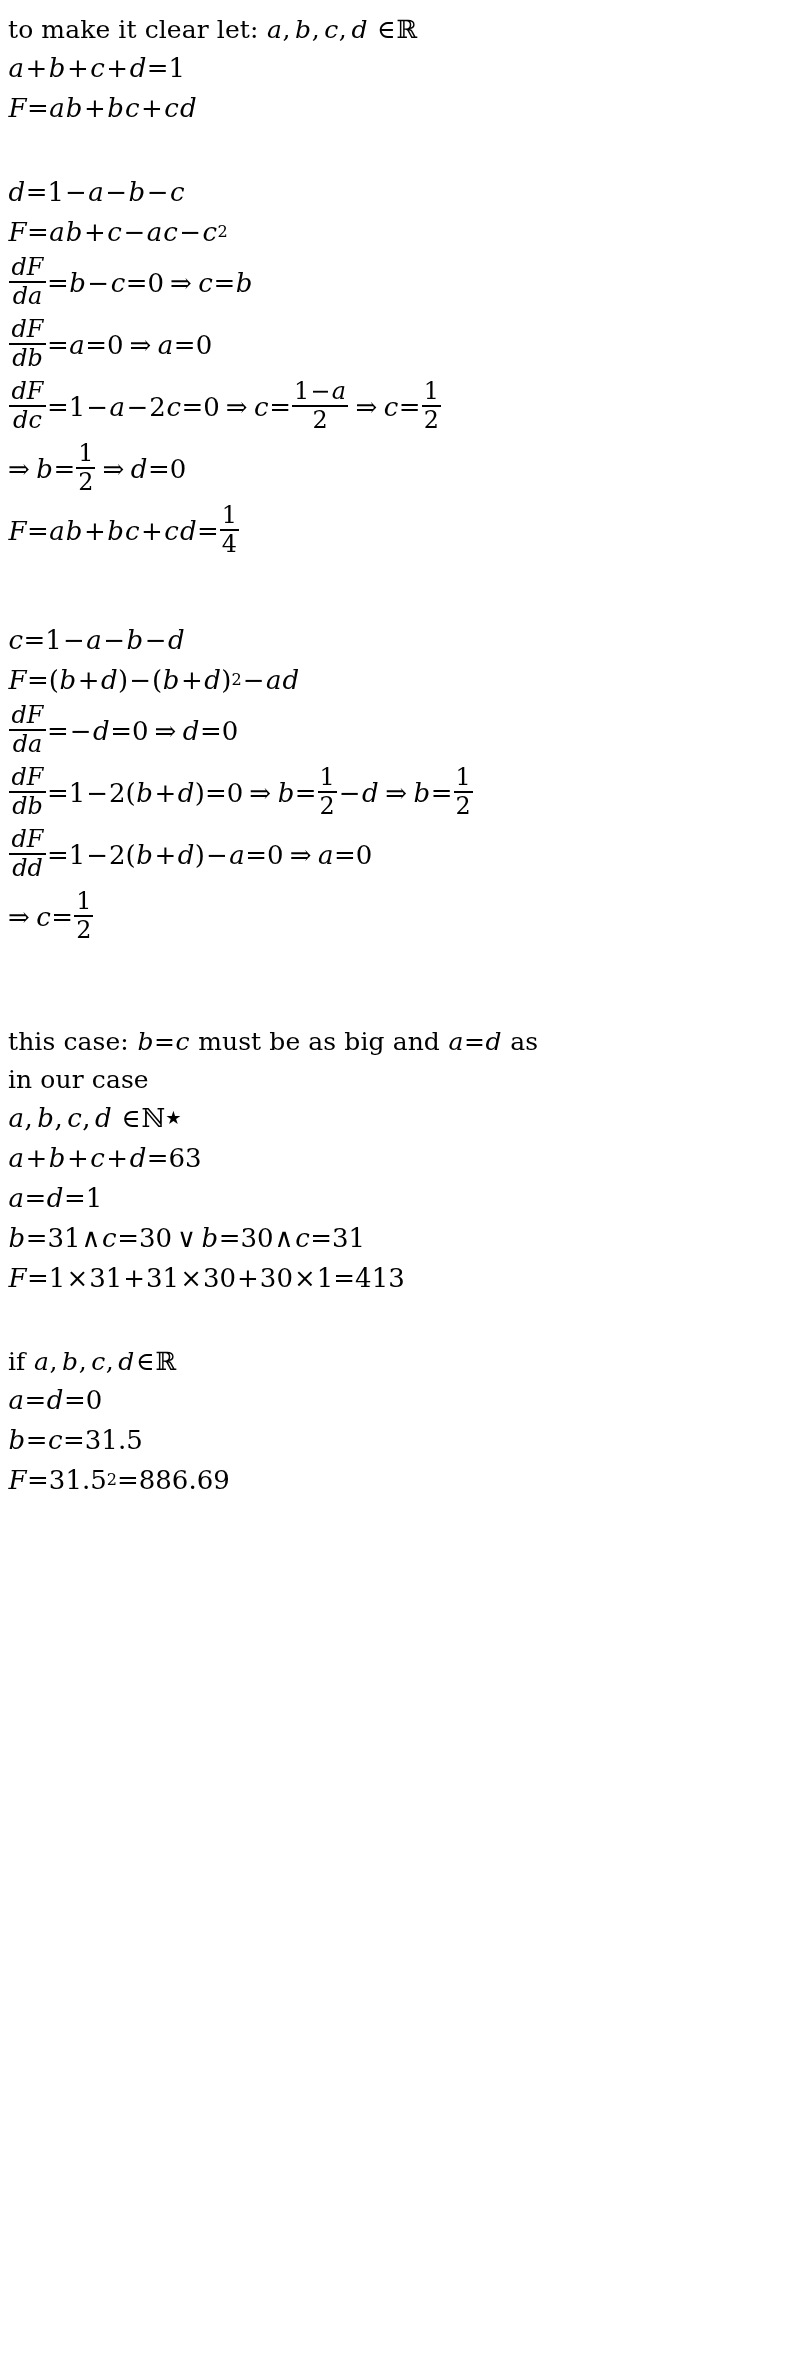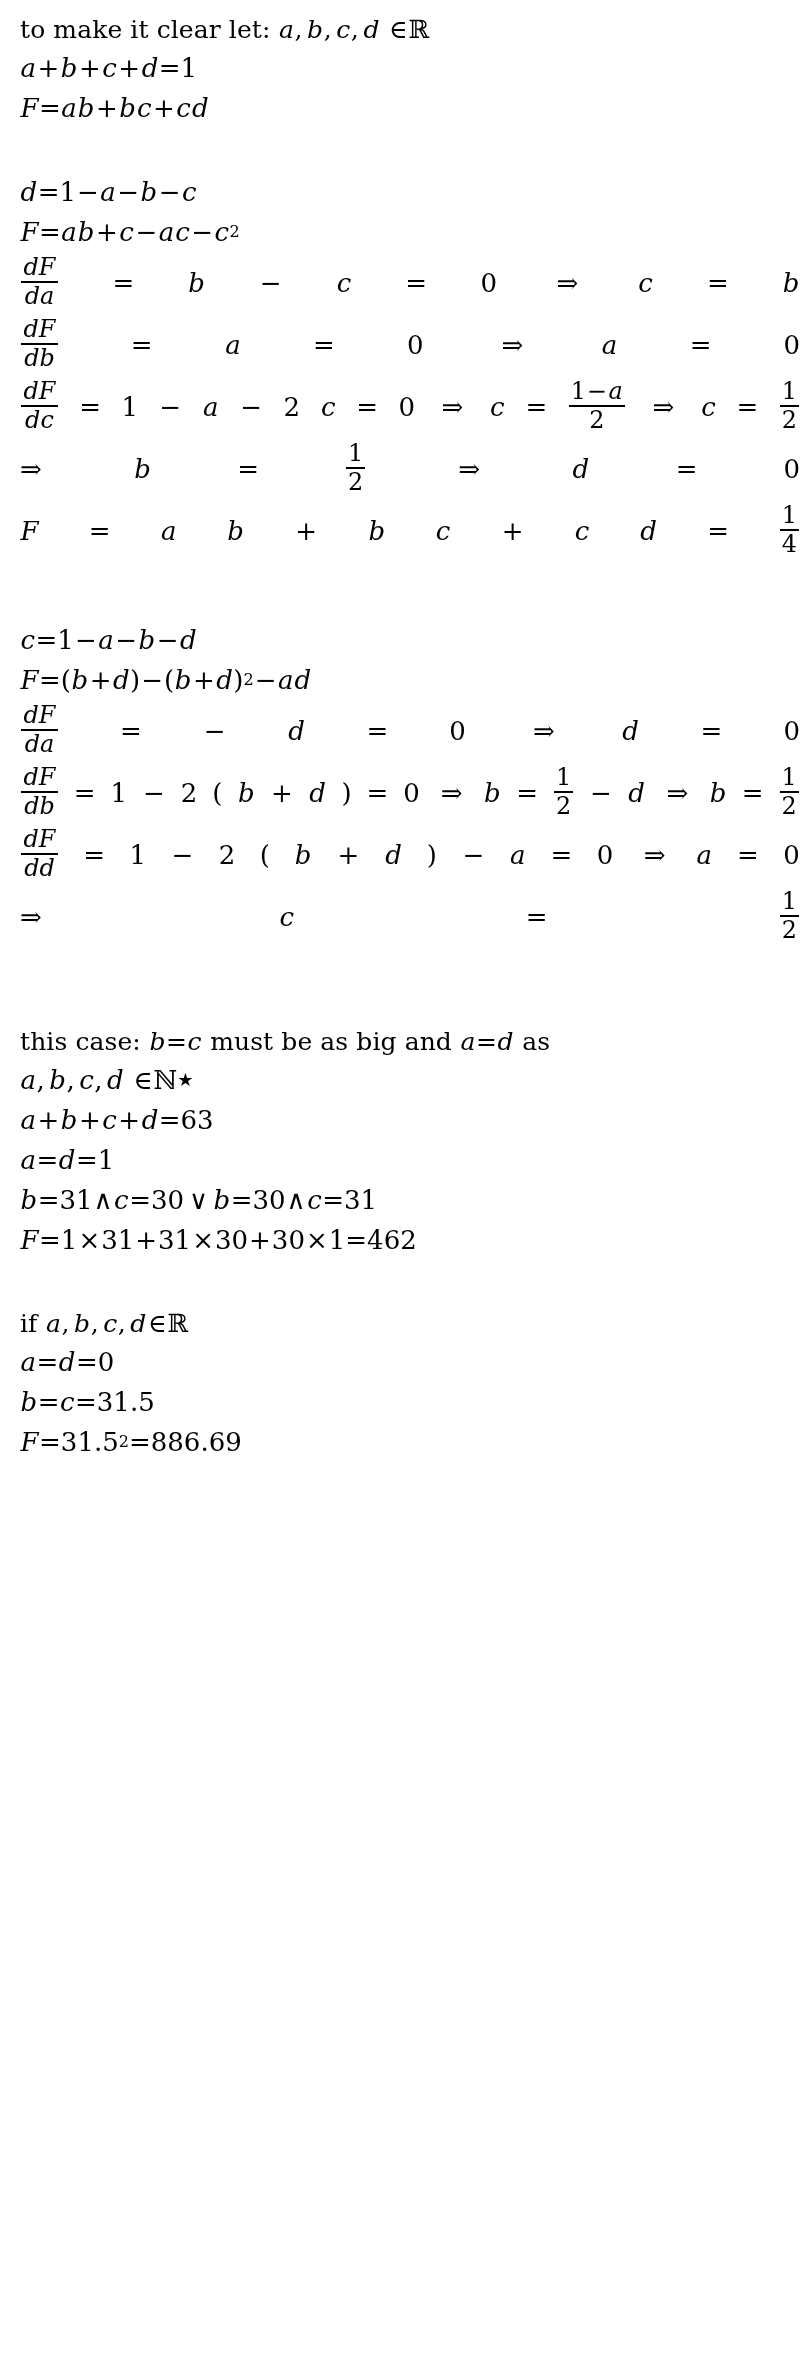--- a/index.html
+++ b/index.html
@@ -12,35 +12,35 @@
     width: 800px;
     min-height: 2374px;
     font-family: "DejaVu Serif", "Liberation Serif", serif;
     color: #000000;
     -webkit-font-smoothing: antialiased;
   }
 
   #sheet {
     width: 800px;
     box-sizing: border-box;
-    padding: 10px 0 0 16px;
+    padding: 10px 0 0 4px;
   }
 
   
   .line {
     display: flex;
     align-items: center;
     min-height: 30px;
     padding: 0 0 0 4px;
     margin: 0;
     white-space: nowrap;
   }
   .line.text-line { height: 38px; font-size: 25px; letter-spacing: .1px; }
   .line.eq-line   { height: 40px; font-size: 26px; }
-  .line.frac-line { height: 62px; font-size: 26px; justify-content: space-between; }
+  .line.frac-line { height: 62px; font-size: 26px; }
   .spacer-sm { height: 14px; }
   .spacer-md { height: 30px; }
   .spacer-lg { height: 44px; }
 
   
   .rm { font-style: normal; }
   
   .mi {
     font-style: italic;
     font-family: "DejaVu Serif", "Liberation Serif", serif;
@@ -410,20 +410,23 @@
       <span class="rm">must be as big and</span>
       <span class="sp"></span>
       <span class="mi">a</span>
       <span class="rel">=</span>
       <span class="mi">d</span>
       <span class="sp"></span>
       <span class="rm">as</span>
   </div>
 
 
+  <div class="line text-line">
+    <span class="rm">in our case</span>
+  </div>
 
   <div class="line eq-line">
     <span class="mi">a</span>
       <span class="comma">,</span>
       <span class="mi">b</span>
       <span class="comma">,</span>
       <span class="mi">c</span>
       <span class="comma">,</span>
       <span class="mi">d</span>
       <span class="sp"></span>
@@ -480,21 +483,21 @@
       <span class="mn">31</span>
       <span class="op">+</span>
       <span class="mn">31</span>
       <span class="op">×</span>
       <span class="mn">30</span>
       <span class="op">+</span>
       <span class="mn">30</span>
       <span class="op">×</span>
       <span class="mn">1</span>
       <span class="rel">=</span>
-      <span class="mn">462</span>
+      <span class="mn">413</span>
   </div>
 
   <div class="spacer-lg"></div>
 
   <div class="line text-line">
     <span class="rm">if</span>
       <span class="sp"></span>
       <span class="mi">a</span>
       <span class="comma">,</span>
       <span class="mi">b</span>

